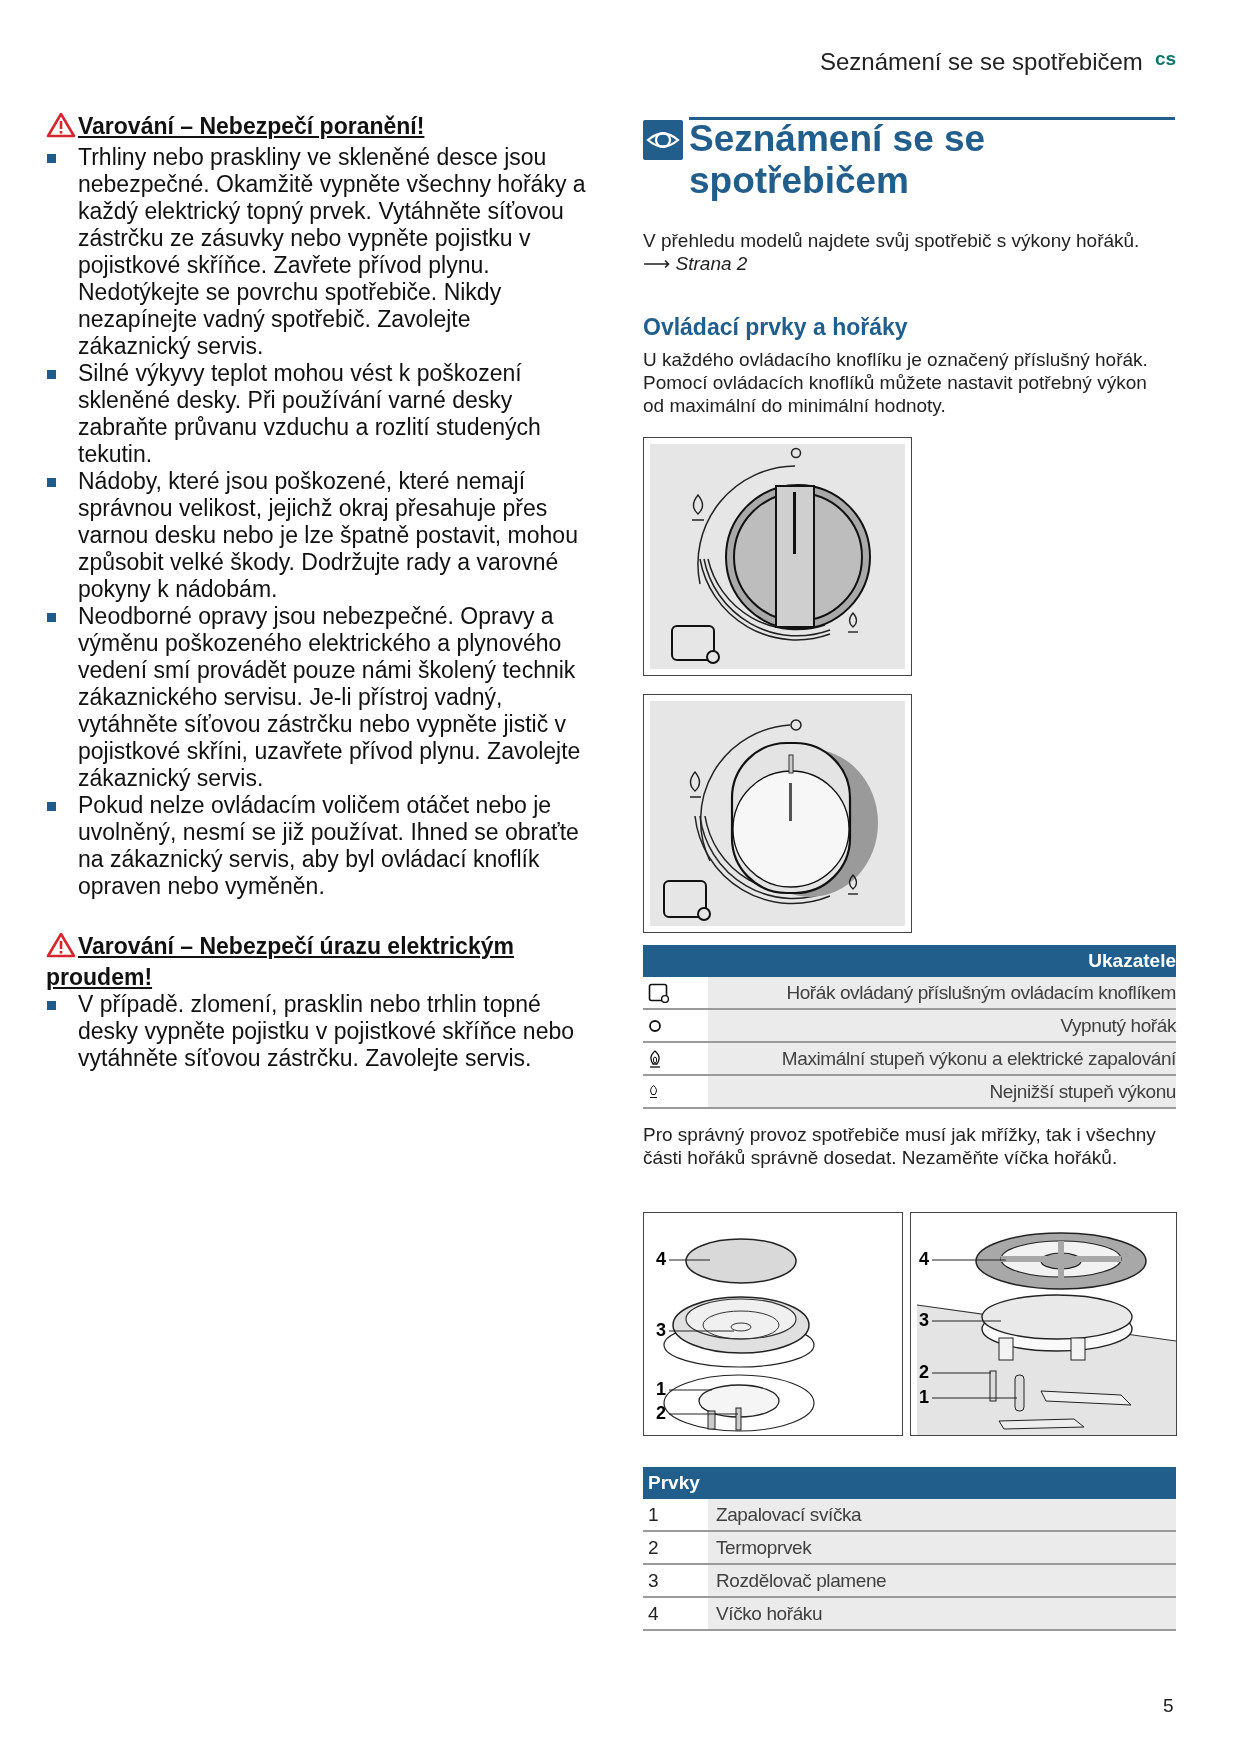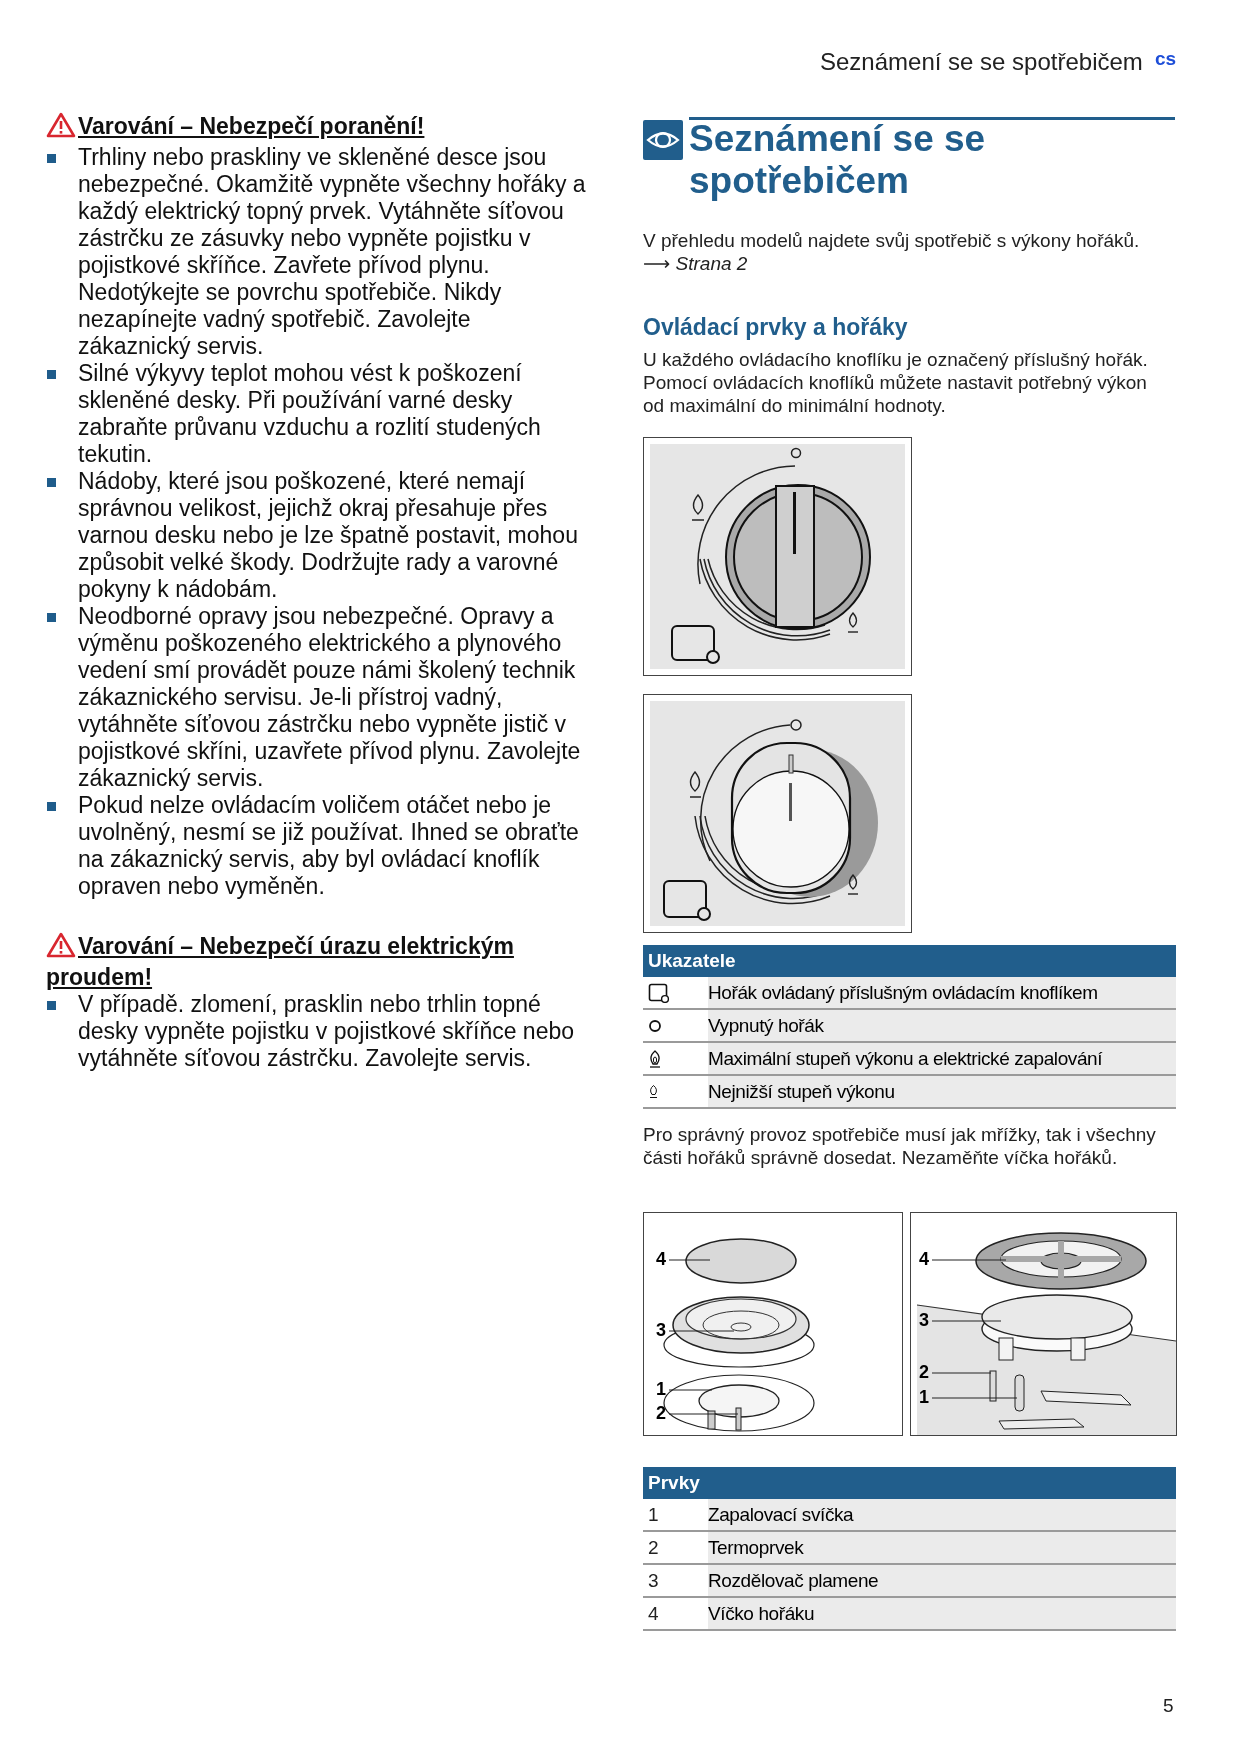--- a/index.html
+++ b/index.html
@@ -1,21 +1,21 @@
 <!DOCTYPE html>
 <html><head>
 <meta charset="utf-8">
 <style>
   html, body { margin: 0; padding: 0; background: #ffffff; }
   body { width: 1240px; height: 1754px; position: relative; overflow: hidden;
          font-family: "Liberation Sans", sans-serif; color: #111; }
 
   
   .running-head { position: absolute; top: 48px; left: 820px; font-size: 24px; color: #222; }
-  .lang { position: absolute; top: 48px; left: 1155px; font-size: 19px; font-weight: bold; color: #1d4ed8; }
+  .lang { position: absolute; top: 48px; left: 1155px; font-size: 19px; font-weight: bold; color: #0f766e; }
 
   
   .left-col { position: absolute; left: 46px; top: 112px; width: 540px; }
   .warn-title { font-size: 23px; font-weight: bold; line-height: 27px; margin: 0; text-decoration: underline; }
   .warn-title .tri { display: inline-block; vertical-align: -4px; margin-right: 2px; }
   .bul-list { list-style: none; margin: 0; padding: 0; }
   .bul-list li { position: relative; padding-left: 32px; font-size: 23px; line-height: 27px; }
   .bul-list li .sq { position: absolute; left: 1px; top: 10px; width: 9px; height: 9px; background: #1f5c8b; }
   .warn-block-2 { margin-top: 32px; }
   .chapter-rule { position: absolute; left: 689px; top: 117px; width: 486px; height: 3px; background: #215e8c; }
@@ -27,21 +27,21 @@
   .para { position: absolute; left: 643px; width: 530px; font-size: 19px; line-height: 23px; color: #222; }
 
   .figure-box { position: absolute; border: 1.5px solid #444; background: #fff; }
   .figure-inner { position: absolute; left: 6px; top: 6px; right: 6px; bottom: 6px; background: #e6e6e6; }
 
   
   .tbl { position: absolute; left: 643px; width: 533px; }
   .tbl-head { background: #215e8c; color: #fff; font-size: 19px; font-weight: bold; height: 32px; line-height: 32px; padding-left: 5px; }
   .tbl-row { display: flex; height: 31px; border-bottom: 2px solid #9a9a9a; }
   .tbl-row .c1 { width: 65px; background: #fff; font-size: 19px; line-height: 31px; padding-left: 5px; box-sizing: border-box; color: #222; display: flex; align-items: center; }
-  .tbl-row .c2 { flex: 1; background: #ebebeb; font-size: 19px; line-height: 31px; padding-left: 0px; color: #000000; letter-spacing: -0.4px; }
+  .tbl-row .c2 { flex: 1; background: #ebebeb; font-size: 19px; line-height: 31px; padding-left: 8px; color: #404040; letter-spacing: -0.4px; }
 
   .page-num { position: absolute; left: 1163px; top: 1695px; font-size: 19px; color: #222; }
 </style>
 </head>
 <body>
 
 <div class="running-head">Seznámení se se spotřebičem</div>
 <div class="lang">cs</div>
 
 <div class="left-col">
@@ -140,21 +140,21 @@
       <path d="M45 90 q-9 -8 0 -19 q9 11 0 19 z" fill="none" stroke="#222" stroke-width="1.4"></path>
       <line x1="40" y1="96" x2="51" y2="96" stroke="#222" stroke-width="1.5"></line>
       <path d="M203 188 q-7 -6 0 -14 q7 8 0 14 z" fill="none" stroke="#222" stroke-width="1.3"></path>
       <line x1="198" y1="193" x2="208" y2="193" stroke="#222" stroke-width="1.4"></line>
       <rect x="14" y="180" width="42" height="36" rx="5" fill="none" stroke="#111" stroke-width="2"></rect>
       <circle cx="54" cy="213" r="6" fill="#e6e6e6" stroke="#111" stroke-width="2"></circle>
     </svg>
   </div>
 </div>
 
-<div class="tbl" style="top:945px;">
+<div class="tbl" style="top:945px;text-align:right;">
   <div class="tbl-head">Ukazatele</div>
   <div class="tbl-row">
     <div class="c1">
       <svg width="22" height="20" viewBox="0 0 22 20">
           <rect x="1.5" y="1.5" width="17" height="16" rx="2" fill="none" stroke="#111" stroke-width="1.6"></rect>
           <circle cx="17" cy="16" r="3.4" fill="#fff" stroke="#111" stroke-width="1.4"></circle>
         </svg>
     </div>
     <div class="c2">Hořák ovládaný příslušným ovládacím knoflíkem</div>
   </div>

